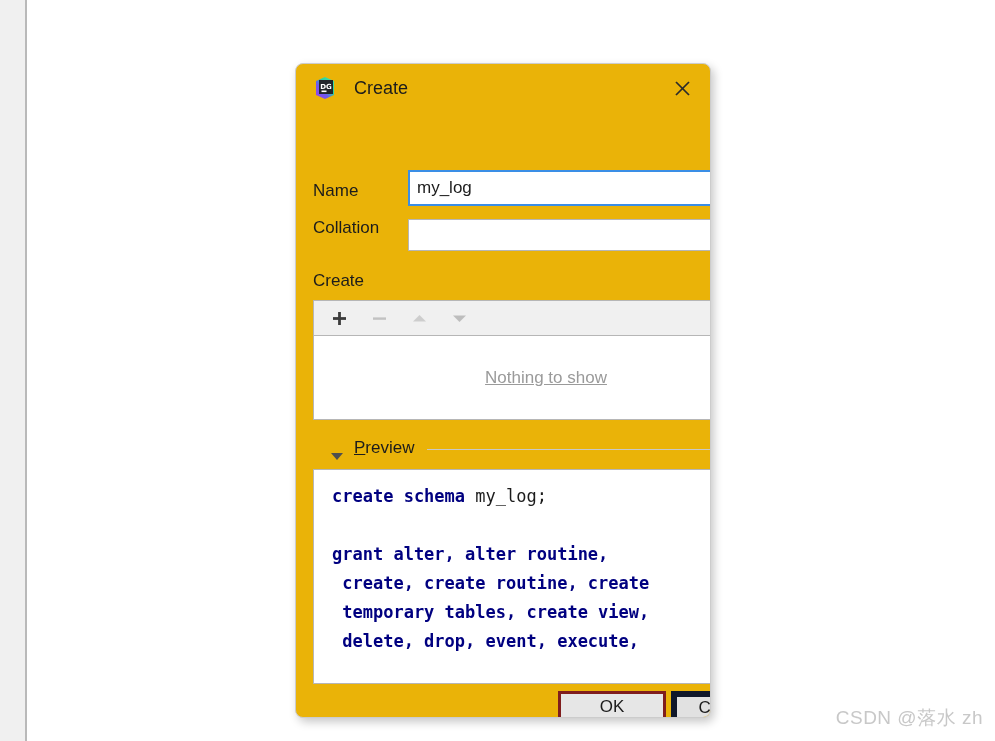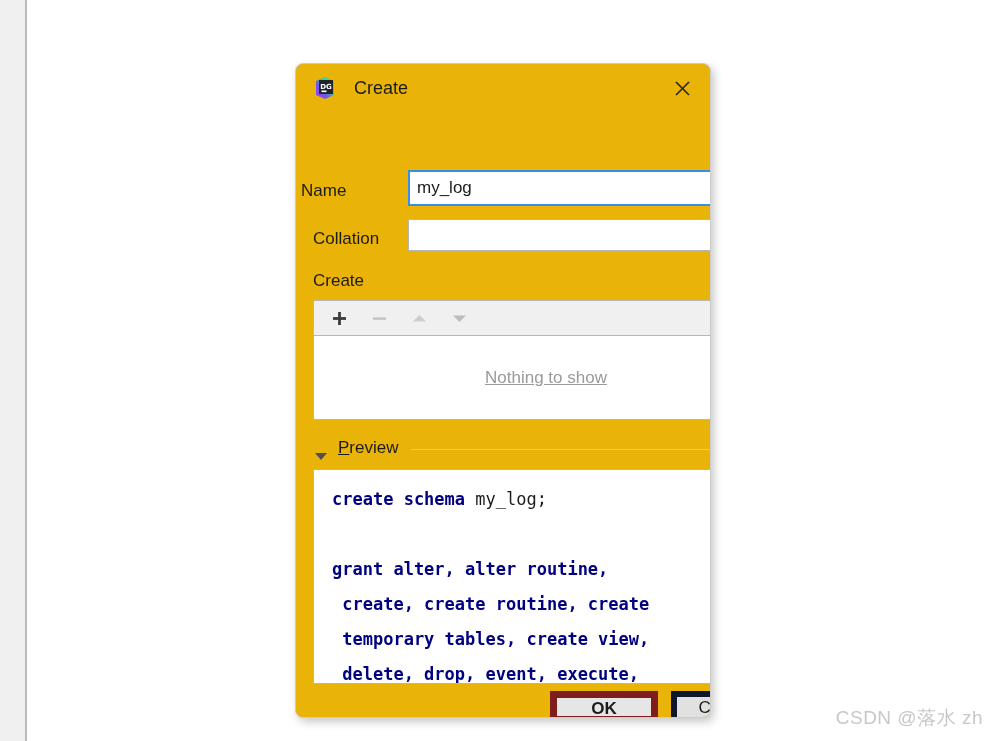--- a/index.html
+++ b/index.html
@@ -108,22 +108,22 @@
     cursor: pointer;
   }
 
   .form-label {
     position: absolute;
     font-size: 17px;
     color: #1c1c1c;
     white-space: nowrap;
   }
 
-  #name-label { left: 5px; top: 69px; }
-  #collation-label { left: 17px; top: 117px; }
+  #name-label { left: 17px; top: 69px; }
+  #collation-label { left: 17px; top: 106px; }
   #grants-label { left: 17px; top: 159px; }
 
   #name-input {
     position: absolute;
     left: 112px; top: 58px;
     width: 325px; height: 36px;
     box-sizing: border-box;
     border: 2px solid #3a8ee6;
     background: #ffffff;
     font-family: "Liberation Sans", sans-serif;
@@ -200,21 +200,21 @@
     align-items: center;
     justify-content: center;
     font-size: 17px;
     color: #9a9a9a;
     text-decoration: underline;
   }
 
   
   #preview-header {
     position: absolute;
-    left: 0; top: 374px;
+    left: 16px; top: 374px;
     width: 500px;
     height: 30px;
   }
   #preview-toggle {
     position: absolute;
     left: 18px; top: 10px;
     cursor: pointer;
   }
   #preview-label {
     position: absolute;
@@ -251,21 +251,21 @@
     box-sizing: border-box;
     border: 1px solid #b6b6b6;
     background: #ffffff;
     overflow: hidden;
   }
   #preview-code {
     margin: 0;
     padding: 12px 4px 0 18px;
     font-family: "DejaVu Sans Mono", "Liberation Mono", monospace;
     font-size: 17px;
-    line-height: 35px;
+    line-height: 29px;
     color: #1c1c1c;
     white-space: pre;
   }
   .kw { color: #000080; font-weight: bold; }
   .pl { color: #1c1c1c; }
   #preview-scroll-thumb {
     position: absolute;
     right: 2px; top: 2px;
     width: 11px;
     height: 130px;
@@ -287,25 +287,24 @@
     top: 0;
     height: 32px;
     font-family: "Liberation Sans", sans-serif;
     font-size: 17px;
     color: #1c1c1c;
     background: #e1e1e1;
     cursor: pointer;
     box-sizing: border-box;
   }
   #ok-button {
-    left: 254px;
+    left: 262px;
     width: 108px;
-    border: 7px solid #7f1d1d;
+    border: 3px solid #7f1d1d;
     background: #e6e6e6;
-    font-weight: bold;
   }
   #cancel-button {
     left: 375px;
     width: 108px;
     border: 6px solid #0f172a;
   }
 </style>
 </head>
 <body>
 

